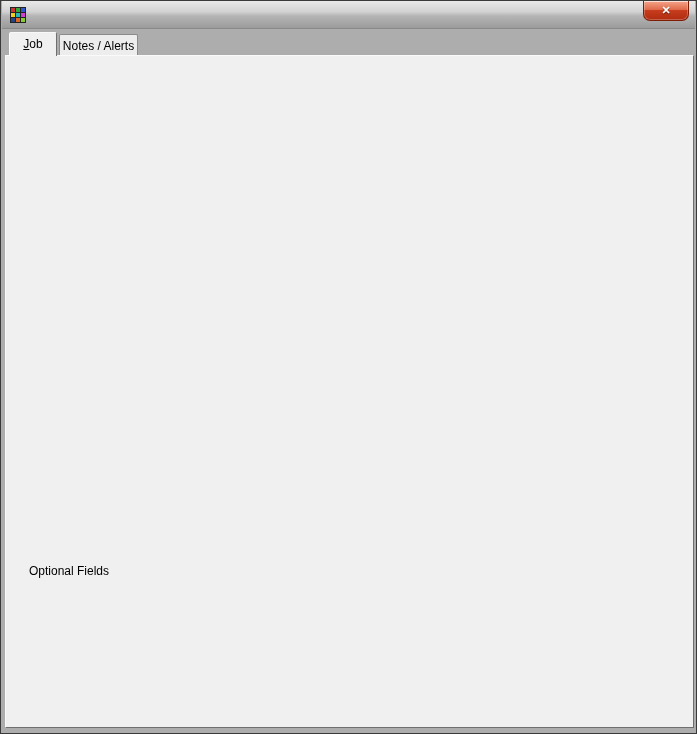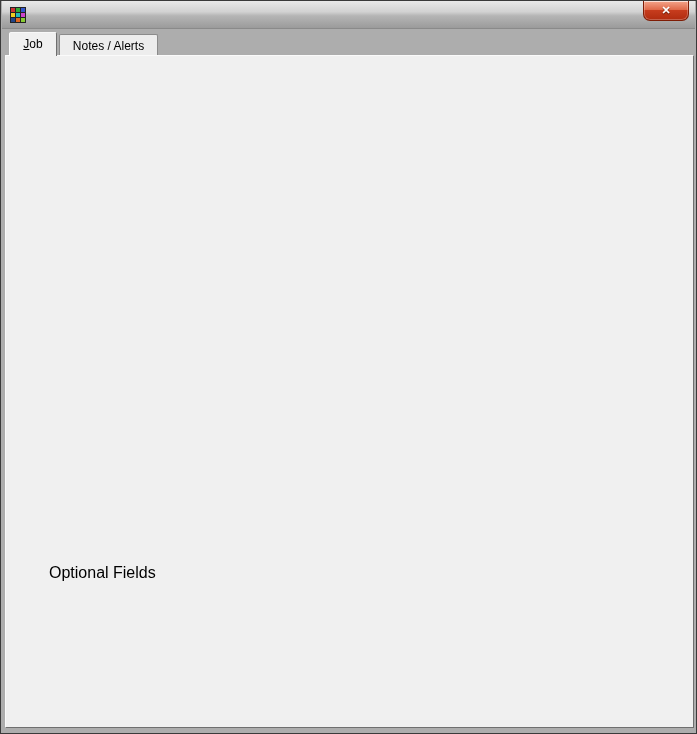--- a/index.html
+++ b/index.html
@@ -25,26 +25,26 @@
     border:1px solid #7e1d06;border-top:none;border-radius:0 0 7px 7px;
     color:#fff;text-align:center;line-height:19px;font-size:11px;font-weight:bold;
     box-shadow:inset 0 1px 0 rgba(255,255,255,.55), inset 0 0 0 1px rgba(255,255,255,.25);
     text-shadow:0 1px 1px rgba(0,0,0,.5);cursor:default;
   }
   
   .tab{position:absolute;background:#f0f0f0;border:1px solid #8b8b8b;border-bottom:none;
     border-radius:2px 2px 0 0;text-align:center;font-size:12px;padding-top:4px;}
   .tab.active{left:8px;top:31px;width:48px;height:24px;z-index:3;
     border-color:#f8f8f8 #6f6f6f #f0f0f0 #fdfdfd;background:#f0f0f0;}
-  .tab.inactive{left:58px;top:33px;width:99px;height:22px;background:#ededed;}
+  .tab.inactive{left:58px;top:33px;width:79px;height:22px;background:#ededed;}
   .page{position:absolute;left:4px;top:54px;width:689px;height:673px;background:#f0f0f0;
     border:1px solid;border-color:#fafafa #6f6f6f #6f6f6f #fafafa;z-index:1;}
   
   .grp{position:absolute;border:1px solid #b5b5b5;box-shadow:1px 1px 0 #fdfdfd, inset 1px 1px 0 #fdfdfd;}
-  .grp-caption{position:absolute;background:#f0f0f0;padding:0 3px;font-size:16px;z-index:2;margin-left:20px;}
+  .grp-caption{position:absolute;background:#f0f0f0;padding:0 3px;font-size:12px;z-index:2;}
   
   .lbl{position:absolute;white-space:nowrap;font-size:12px;color:#000;}
   .hdr{position:absolute;white-space:nowrap;font-size:12px;color:#000;}
   input.txt{
     position:absolute;background:#fff;border:1px solid #636363;
     font-family:"Liberation Sans",sans-serif;font-size:12px;color:#000;
     padding:1px 3px;box-shadow:1px 1px 0 rgba(255,255,255,.8);
   }
   .blue, input.blue{color:#0000dd;}
   .t-right{text-align:right;} .t-center{text-align:center;}

